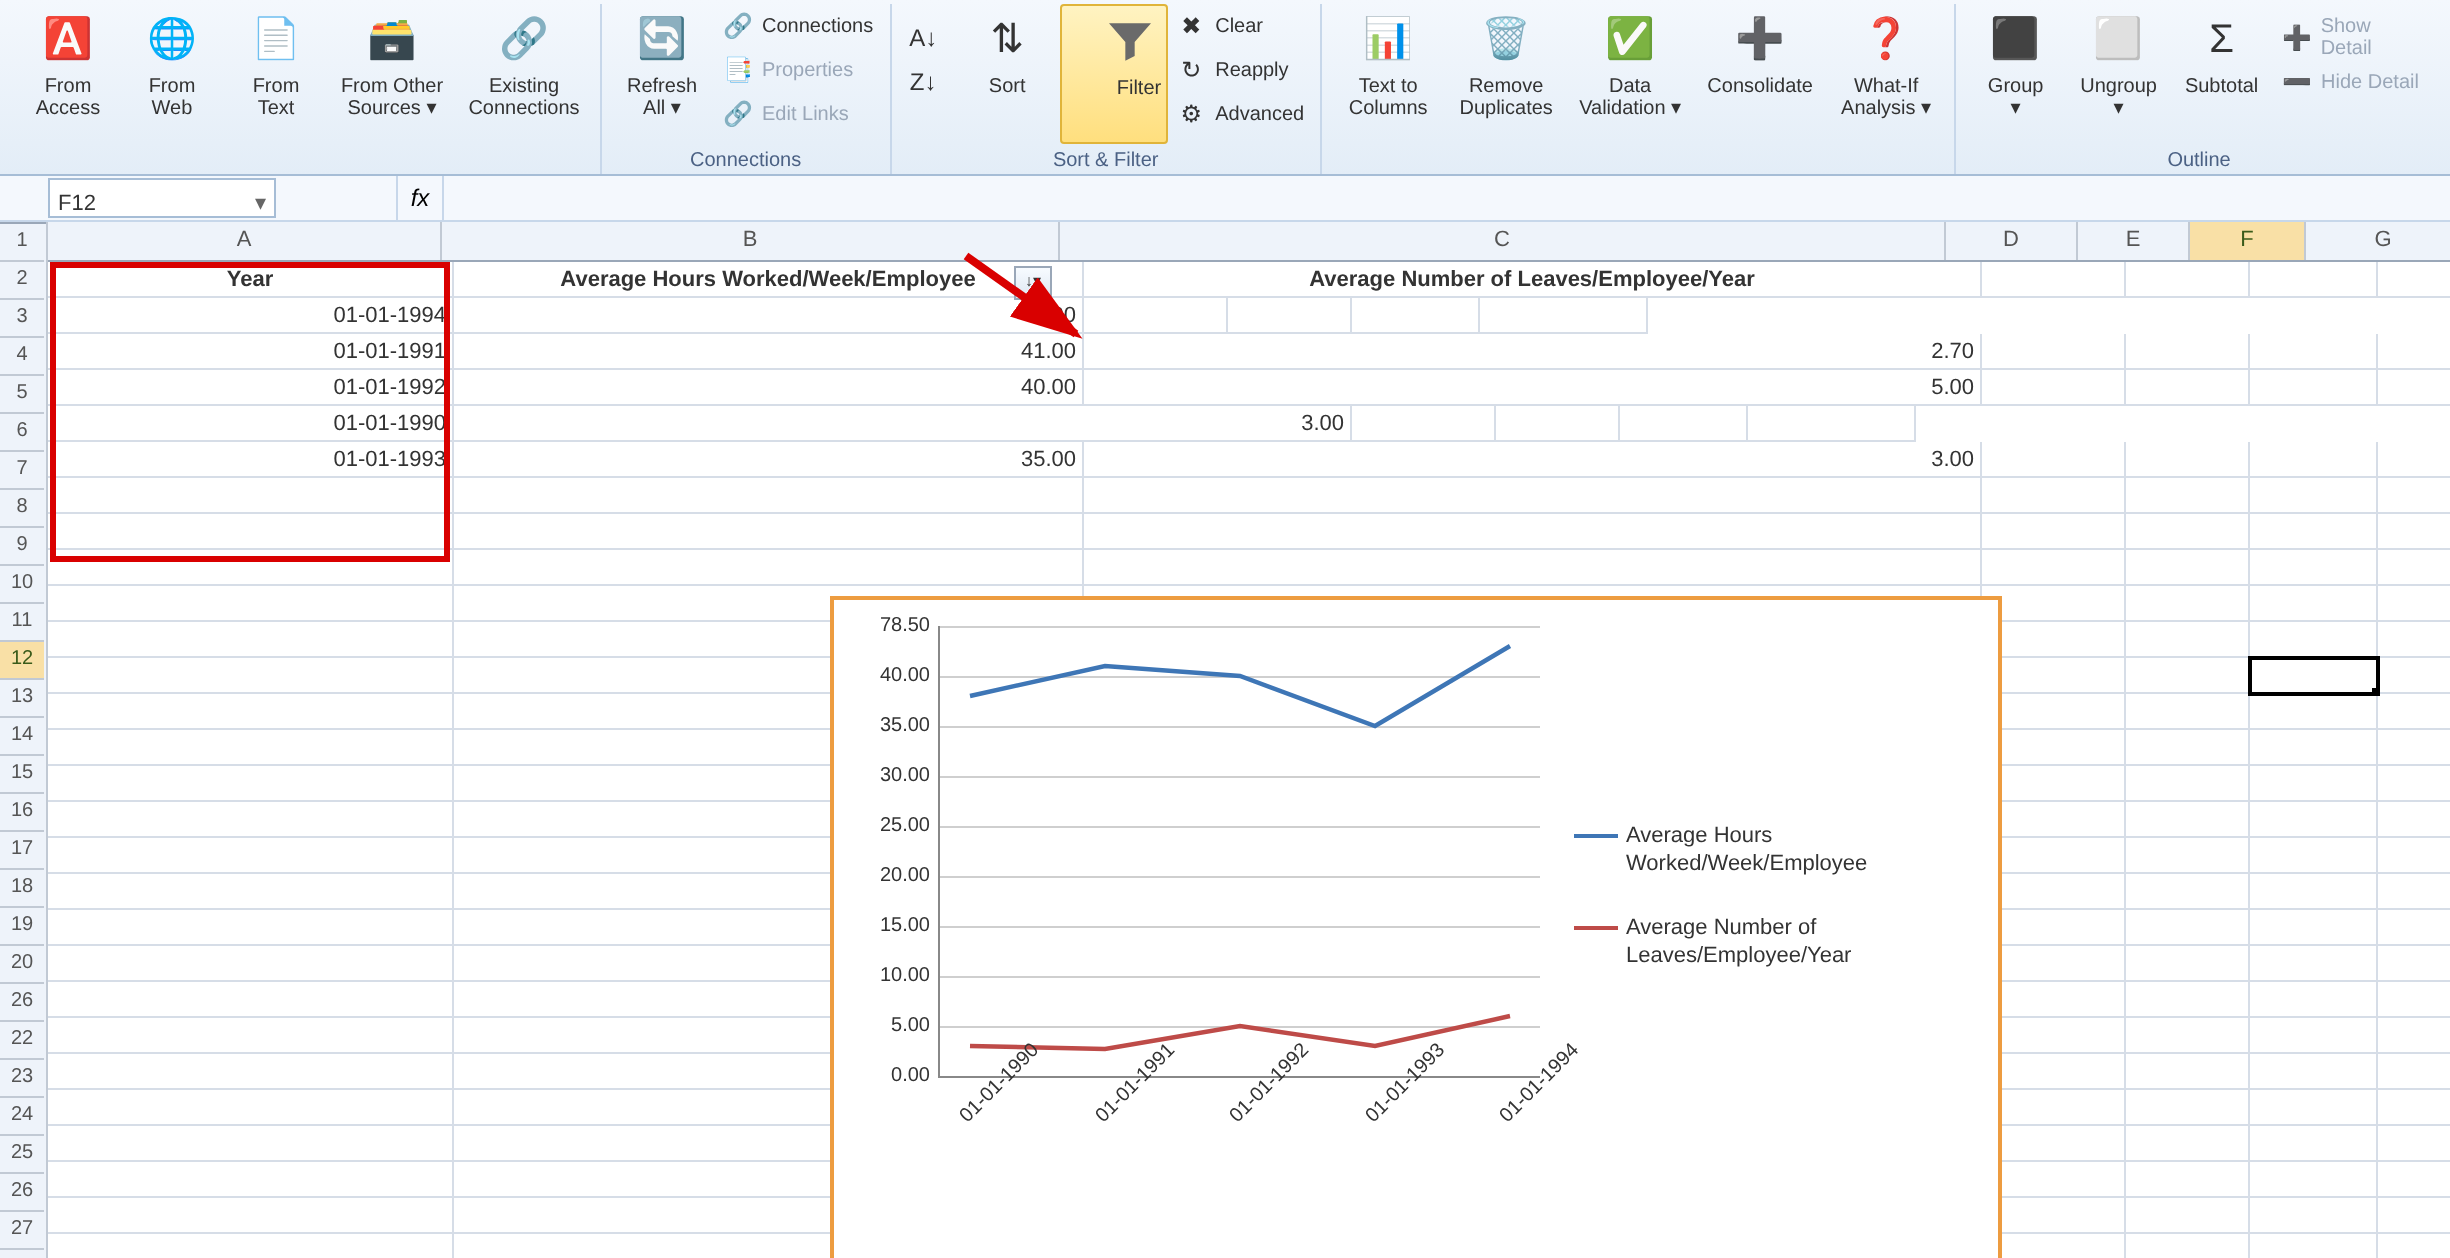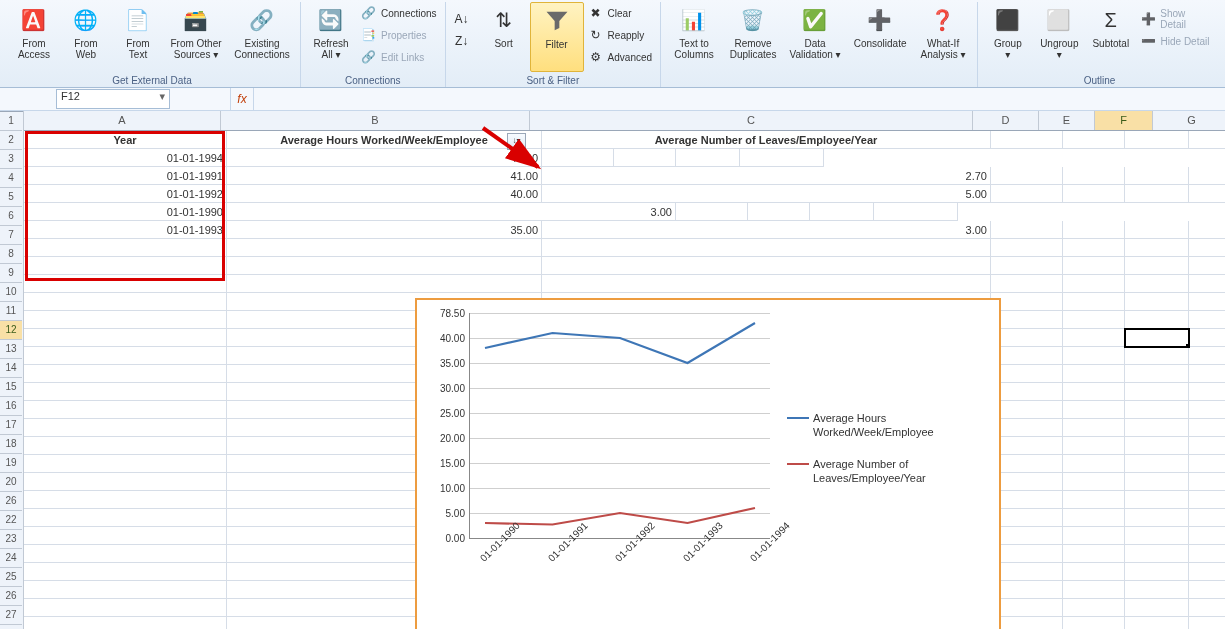--- a/index.html
+++ b/index.html
@@ -60,20 +60,21 @@
     height: 32px;
     margin-bottom: 2px;
     display: flex;
     align-items: center;
     justify-content: center;
     font-size: 20px;
   }
   .big-btn.active {
     background: linear-gradient(#fff3c2, #ffdf7e);
     border: 1px solid #e0b43a;
+    align-items: flex-end;
   }
   .small-row {
     display: flex;
     align-items: center;
     height: 22px;
     padding: 0 4px;
     font-size: 10px;
     color: #333;
     cursor: pointer;
   }
@@ -95,37 +96,37 @@
   .formula-bar {
     display: flex;
     align-items: center;
     border-bottom: 1px solid #c7d7ea;
     height: 22px;
     background: #f4f8fd;
   }
   .name-box {
     width: 104px;
     border: 1px solid #a6bdd6;
-    margin: 1px 0 1px 56px;
+    margin: 1px 0 1px 24px;
     height: 18px;
     display: flex;
-    align-items: flex-start;
+    align-items: flex-end;
     padding: 0 4px;
     background: #fff;
     font-size: 11px;
   }
   .name-box .dd {
     margin-left: auto;
     color: #666;
   }
   .fx-label {
     width: 22px;
     text-align: center;
     font-style: italic;
-    color: #c2410c;
+    color: #000000;
     font-size: 12px;
     border-left: 1px solid #c7d7ea;
     border-right: 1px solid #c7d7ea;
     margin-left: 60px;
     height: 100%;
     line-height: 22px;
   }
   .fx-input {
     flex: 1;
     height: 18px;
@@ -380,21 +381,20 @@
         <span class="icon">🗃️</span>
         <span style="white-space:pre-line">From Other
 Sources ▾</span>
       </div>
       <div class="big-btn" style="width:64px">
         <span class="icon">🔗</span>
         <span style="white-space:pre-line">Existing
 Connections</span>
       </div>
     </div>
-    <div class="ribbon-group-label">Get External Data</div>
   </div>
 
   <div class="ribbon-group">
     <div class="ribbon-group-items">
       <div class="big-btn">
         <span class="icon">🔄</span>
         <span style="white-space:pre-line">Refresh
 All ▾</span>
       </div>
       <div class="stack">

